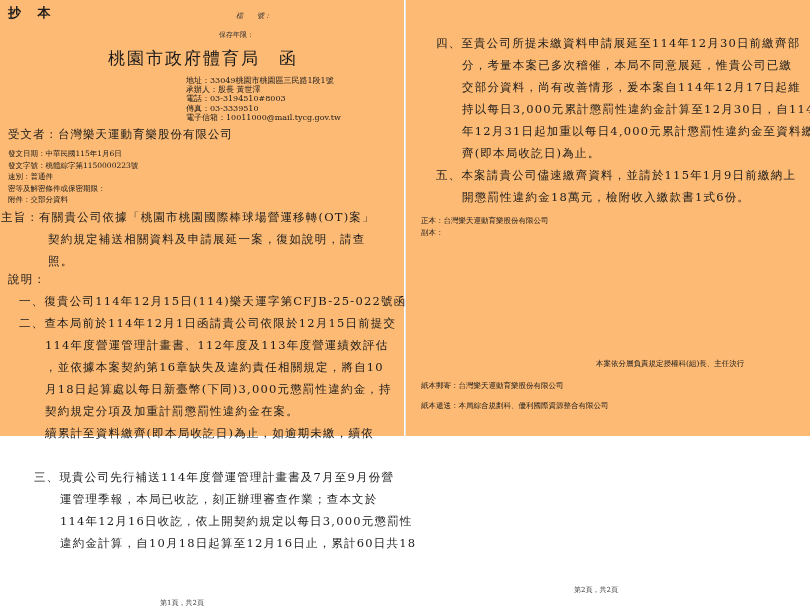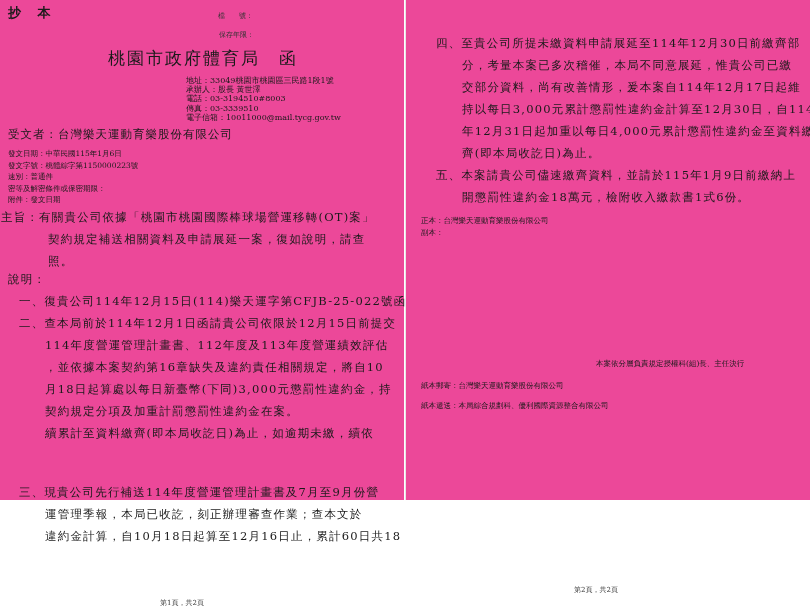--- a/index.html
+++ b/index.html
@@ -1,18 +1,18 @@
 <!DOCTYPE html>
 <html><head>
 <meta charset="utf-8">
 <style>
   html, body { margin:0; padding:0; }
   body { width:810px; height:608px; background:#ffffff; position:relative; overflow:hidden;
          font-family: "DejaVu Serif", "Liberation Serif", serif; color:#1a1a1a; }
-  .page { position:absolute; top:0; height:500px; background:#ec4899; }
+  .page { position:absolute; top:0; height:436px; background:#fdba74; }
   .page-left { left:0; width:404px; }
   .page-right { left:405px; width:405px; border-left:1px solid #e6e6e6; }
   .abs { position:absolute; white-space:nowrap; }
   .copy-mark { left:8px; top:4px; font-size:13px; letter-spacing:6px; font-weight:bold; }
   .small { font-size:7px; color:#333; }
   .title { left:108px; top:47px; font-size:17px; letter-spacing:2px; font-weight:normal; }
   .contact { left:186px; top:76px; font-size:8px; line-height:9.2px; }
   .recipient { left:8px; top:127px; font-size:11.5px; letter-spacing:1px; }
   .meta { left:8px; top:148px; font-size:7.5px; line-height:11.5px; }
   .body-text { font-size:11.5px; letter-spacing:1.2px; line-height:22px; }
@@ -25,40 +25,40 @@
   .footer { font-size:7px; color:#333; }
   .r-item { position:absolute; left:30px; white-space:nowrap; }
   .r-item .cont { padding-left:26px; }
   .r-small { font-size:7.5px; line-height:12px; }
 </style>
 </head>
 <body>
 
 <div class="page page-left">
   <div class="abs copy-mark">抄 本</div>
-  <div class="abs small" style="left:218px;top:11px;">檔　　號：</div>
+  <div class="abs small" style="left:236px;top:11px;font-style:italic;">檔　　號：</div>
   <div class="abs small" style="left:219px;top:30px;">保存年限：</div>
   <div class="abs title">桃園市政府體育局　函</div>
 
   <div class="abs contact">
     <div>地址：33049桃園市桃園區三民路1段1號</div>
     <div>承辦人：股長 黃世澤</div>
     <div>電話：03-3194510#8003</div>
     <div>傳真：03-3339510</div>
     <div>電子信箱：10011000@mail.tycg.gov.tw</div>
   </div>
 
   <div class="abs recipient">受文者：台灣樂天運動育樂股份有限公司</div>
 
   <div class="abs meta">
     <div>發文日期：中華民國115年1月6日</div>
     <div>發文字號：桃體綜字第1150000223號</div>
     <div>速別：普通件</div>
     <div>密等及解密條件或保密期限：</div>
-    <div>附件：發文日期</div>
+    <div>附件：交部分資料</div>
   </div>
 
   <div class="abs body-text subject">
     <div>主旨：有關貴公司依據「桃園市桃園國際棒球場營運移轉(OT)案」</div>
     <div class="indent1">契約規定補送相關資料及申請展延一案，復如說明，請查</div>
     <div class="indent1">照。</div>
   </div>
 
   <div class="abs body-text explain-label">說明：</div>
 
@@ -68,23 +68,24 @@
 
   <div class="item body-text" style="top:312px;">
     <span class="line">二、查本局前於114年12月1日函請貴公司依限於12月15日前提交</span>
     <span class="line cont">114年度營運管理計畫書、112年度及113年度營運績效評估</span>
     <span class="line cont">，並依據本案契約第16章缺失及違約責任相關規定，將自10</span>
     <span class="line cont">月18日起算處以每日新臺幣(下同)3,000元懲罰性違約金，持</span>
     <span class="line cont">契約規定分項及加重計罰懲罰性違約金在案。</span>
     <span class="line cont">續累計至資料繳齊(即本局收訖日)為止，如逾期未繳，續依</span>
   </div>
 
-  <div class="item body-text" style="top:481px;">
+  <div class="item body-text" style="top:466px;margin-left:15px;">
     <span class="line">三、現貴公司先行補送114年度營運管理計畫書及7月至9月份營</span>
     <span class="line cont">運管理季報，本局已收訖，刻正辦理審查作業；查本文於</span>
+    <span class="line cont">114年12月16日收訖，依上開契約規定以每日3,000元懲罰性</span>
     <span class="line cont">違約金計算，自10月18日起算至12月16日止，累計60日共18</span>
   </div>
 
   <div class="abs footer" style="left:160px;top:598px;">第1頁，共2頁</div>
 </div>
 
 <div class="page page-right">
   <div class="r-item body-text" style="top:32px;">
     <span class="line" style="display:block;">四、至貴公司所提未繳資料申請展延至114年12月30日前繳齊部</span>
     <span class="line cont" style="display:block;">分，考量本案已多次稽催，本局不同意展延，惟貴公司已繳</span>

